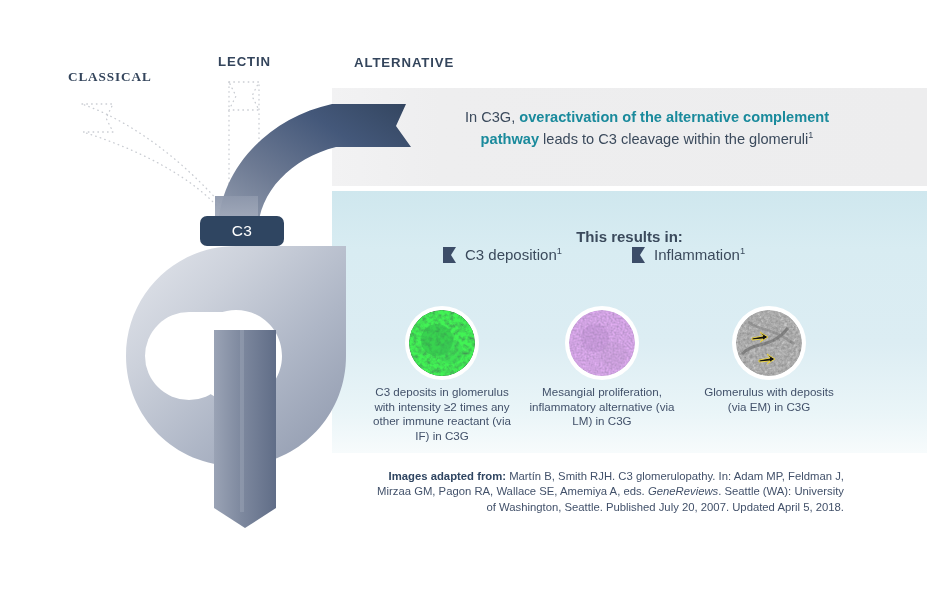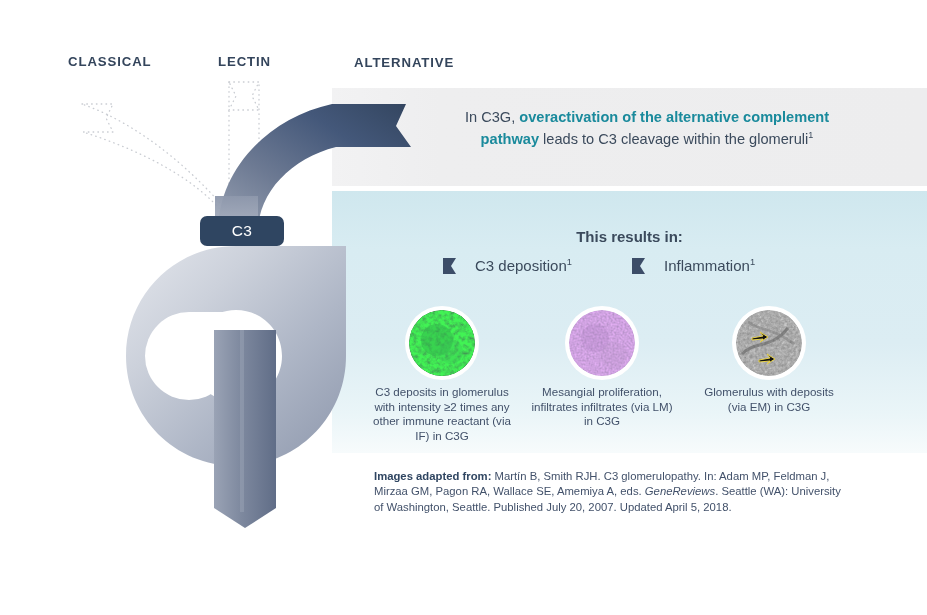--- a/index.html
+++ b/index.html
@@ -19,21 +19,21 @@
   .panel-bottom {
     position: absolute; left: 332px; top: 191px; width: 595px; height: 262px;
     background: linear-gradient(180deg, #cfe7ee 0%, #d8ecf2 22%, #dcedf3 58%, #eaf5f8 85%, #f7fbfc 100%);
   }
 
   
   .hdr {
     position: absolute; font-size: 13.2px; letter-spacing: 0.9px;
     font-weight: 700; color: #34455c; white-space: nowrap;
   }
-  #hdr-classical { left: 68px; top: 54px; }
+  #hdr-classical { left: 68px; top: 69px; font-family: Liberation Serif, serif; }
   #hdr-lectin    { left: 218px; top: 54px; }
   #hdr-alternative { left: 354px; top: 55px; }
 
   
   #diagram { position: absolute; left: 0; top: 0; width: 927px; height: 615px; }
 
   
   .badge {
     position: absolute; background: #2f4561; color: #fff;
     font-size: 15.5px; font-weight: 400; letter-spacing: .4px;
@@ -58,21 +58,21 @@
     font-size: 14.6px; line-height: 21.5px; color: #3b4a5c; text-align: center;
   }
   #callout .accent { color: #1a8a9c; font-weight: 700; }
   sup { font-size: .62em; vertical-align: super; line-height: 0; }
 
   
   #results-title {
     position: absolute; left: 332px; top: 228px; width: 595px;
     text-align: center; font-size: 15px; font-weight: 700; color: #3b4a5c;
   }
-  .res-row { position: absolute; top: 257px; display: flex; align-items: center; gap: 19px; }
+  .res-row { position: absolute; top: 246px; display: flex; align-items: center; gap: 9px; }
   #res-1 { left: 443px; }
   #res-2 { left: 632px; }
   .pennant { width: 13px; height: 16px; flex: 0 0 auto; }
   .res-label { font-size: 15px; color: #3b4a5c; white-space: nowrap; }
 
   
   .card { position: absolute; top: 306px; width: 150px; text-align: center; }
   #card-1 { left: 367px; }
   #card-2 { left: 527px; }
   #card-3 { left: 694px; }
@@ -81,21 +81,21 @@
     background: #ffffff; padding: 4px; overflow: hidden;
   }
   .micro { width: 66px; height: 66px; border-radius: 50%; display: block; }
   .caption {
     margin-top: 5px; font-size: 11.6px; line-height: 14.6px; color: #42516a;
   }
 
   
   #footer {
     position: absolute; left: 374px; top: 469px; width: 470px;
-    font-size: 11.3px; line-height: 15.4px; color: #42516a;
+    font-size: 11.3px; line-height: 15.4px; color: #42516a; text-align: right;
   }
   #footer b { font-weight: 700; color: #2f4561; }
   #footer i { font-style: italic; }
 </style>
 </head>
 <body>
 
 <div id="stage">
 
   <div class="panel-top"></div>
@@ -226,21 +226,21 @@
             </filter>
         </defs>
         <g clip-path="url(#clipLM)">
           <rect width="66" height="66" fill="#d9c4e0"></rect>
           <rect width="66" height="66" filter="url(#fLM)" opacity="0.9"></rect>
           <circle cx="26" cy="28" r="14" fill="#a87fc0" opacity="0.28"></circle>
           <circle cx="45" cy="45" r="13" fill="#b894c9" opacity="0.25"></circle>
         </g>
       </svg>
     </div>
-    <div class="caption">Mesangial proliferation, infiltrates infiltrates (via LM) in C3G</div>
+    <div class="caption">Mesangial proliferation, inflammatory alternative (via LM) in C3G</div>
   </div>
 
   <div class="card" id="card-3">
     <div class="micro-wrap">
       <svg class="micro" viewBox="0 0 66 66">
         <defs>
           <clipPath id="clipEM">
               <circle cx="33" cy="33" r="33"></circle>
             </clipPath>
           <filter id="fEM">

